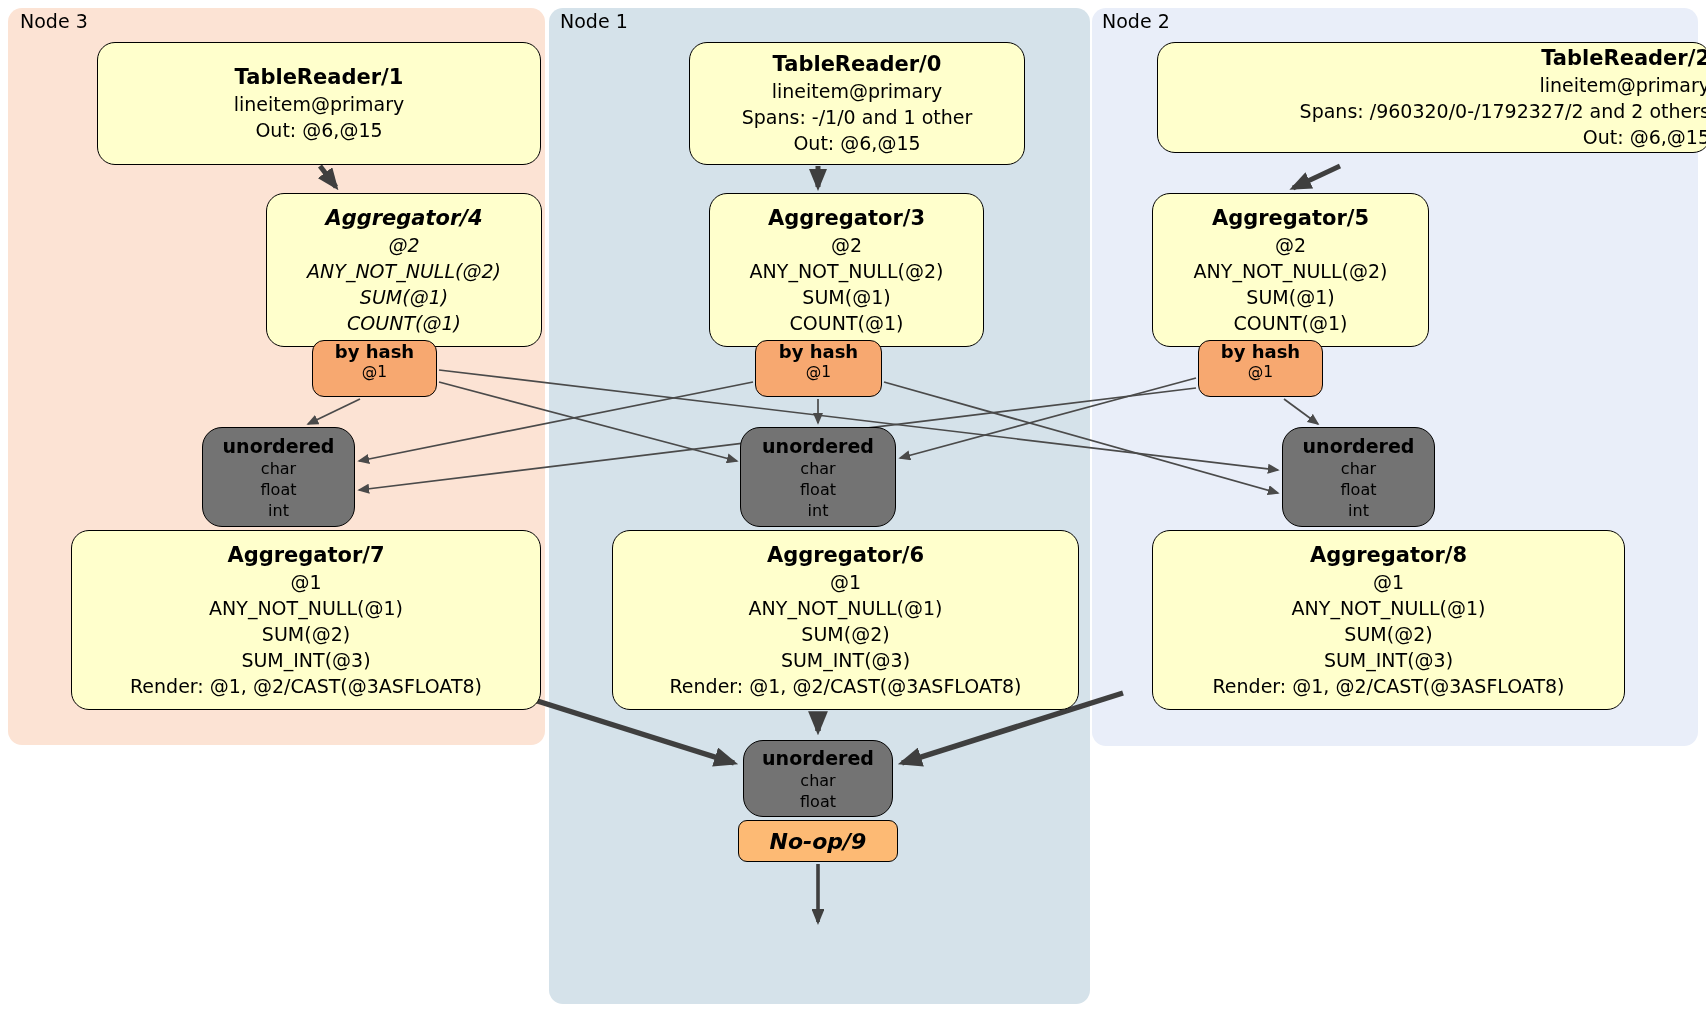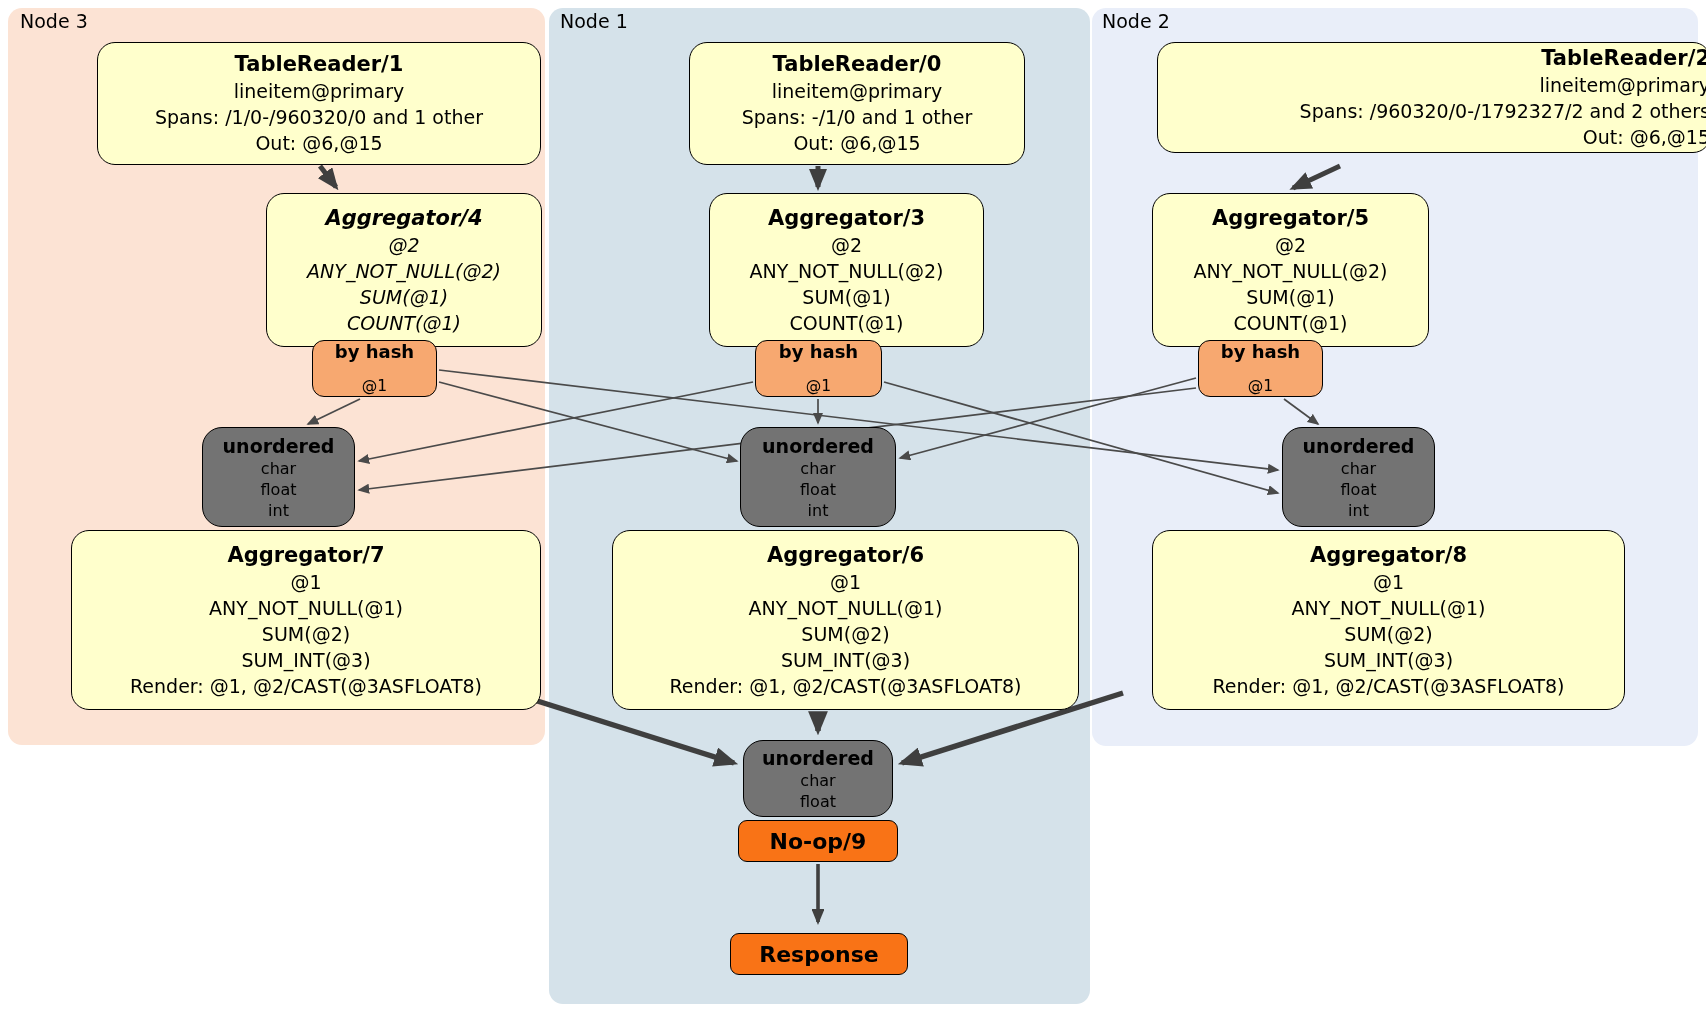--- a/index.html
+++ b/index.html
@@ -12,36 +12,36 @@
   #edges{position:absolute;left:0;top:0;z-index:1;}
   .pbox{
     position:absolute;z-index:2;background:#ffffcc;border:1.6px solid #000;border-radius:18px;
     display:flex;flex-direction:column;align-items:center;justify-content:center;
     box-sizing:border-box;text-align:center;margin-left:29px;
   }
   .pbox .title{font-weight:bold;font-size:21px;line-height:27px;white-space:nowrap;}
   .pbox .ln{font-size:19px;line-height:26px;white-space:nowrap;}
   .hashbox{
     position:absolute;z-index:4;background:#f7a870;border:1.7px solid #000;border-radius:12px;
-    display:flex;flex-direction:column;align-items:center;justify-content:space-between;
+    display:flex;flex-direction:column;align-items:center;justify-content:flex-start;
     box-sizing:border-box;text-align:center;
   }
   .hashbox .title{font-weight:bold;font-size:18px;line-height:22px;}
   .hashbox .ln{font-size:15.5px;line-height:19px;}
   .syncbox{
     position:absolute;z-index:4;background:#737373;border:1.7px solid #000;border-radius:20px;
     display:flex;flex-direction:column;align-items:center;justify-content:center;
     box-sizing:border-box;text-align:center;
   }
   .syncbox .title{font-weight:bold;font-size:19px;line-height:24px;}
   .syncbox .ln{font-size:16px;line-height:21px;}
   .smallbox{
-    position:absolute;z-index:4;background:#f97316;border:1.7px solid #000;border-radius:9px;
+    position:absolute;z-index:4;background:#fdba74;border:1.7px solid #000;border-radius:9px;
     display:flex;align-items:center;justify-content:center;box-sizing:border-box;
-    font-weight:bold;font-size:22px;white-space:nowrap;
+    font-weight:bold;font-size:22px;white-space:nowrap;font-style:italic;
   }
 </style>
 </head>
 <body>
 
 <div id="stage">
 
   <div class="panel" style="left:8px;top:8px;width:537px;height:737px;background:#fce3d4;"></div>
   <div class="panel" style="left:549px;top:8px;width:541px;height:996px;background:#d5e2ea;"></div>
   <div class="panel" style="left:1092px;top:8px;width:606px;height:738px;background:#e9eef9;"></div>
@@ -80,21 +80,20 @@
     <line x1="512" y1="693" x2="734" y2="763" stroke="#3f3f3f" stroke-width="5.5" marker-end="url(#ah)"></line>
     <line x1="818" y1="712" x2="818" y2="731" stroke="#3f3f3f" stroke-width="5.5" marker-end="url(#ah)"></line>
     <line x1="1123" y1="693" x2="902" y2="763" stroke="#3f3f3f" stroke-width="5.5" marker-end="url(#ah)"></line>
 
     <line x1="818" y1="864" x2="818" y2="922" stroke="#3f3f3f" stroke-width="3.6" marker-end="url(#ah)"></line>
   </svg>
 
   <div class="pbox" style="left:68px;top:42px;width:444px;height:123px;">
     <div class="title">TableReader/1</div>
     <div class="ln">lineitem@primary</div>
-    <div class="ln">Spans: /1/0-/960320/0 and 1 other</div>
     <div class="ln">Out: @6,@15</div>
   </div>
   <div class="pbox" style="left:237px;top:193px;width:276px;height:154px;font-style:italic;">
     <div class="title">Aggregator/4</div>
     <div class="ln">@2</div>
     <div class="ln">ANY_NOT_NULL(@2)</div>
     <div class="ln">SUM(@1)</div>
     <div class="ln">COUNT(@1)</div>
   </div>
   <div class="hashbox" style="left:312px;top:340px;width:125px;height:57px;">
@@ -181,17 +180,14 @@
   </div>
 
   <div class="syncbox" style="left:743px;top:740px;width:150px;height:77px;">
     <div class="title">unordered</div>
     <div class="ln">char</div>
     <div class="ln">float</div>
   </div>
   <div class="smallbox" style="left:738px;top:820px;width:160px;height:42px;">
     <span>No-op/9</span>
   </div>
-  <div class="smallbox" style="left:730px;top:933px;width:178px;height:42px;">
-    <span>Response</span>
-  </div>
 
 </div>
 
 </body></html>

